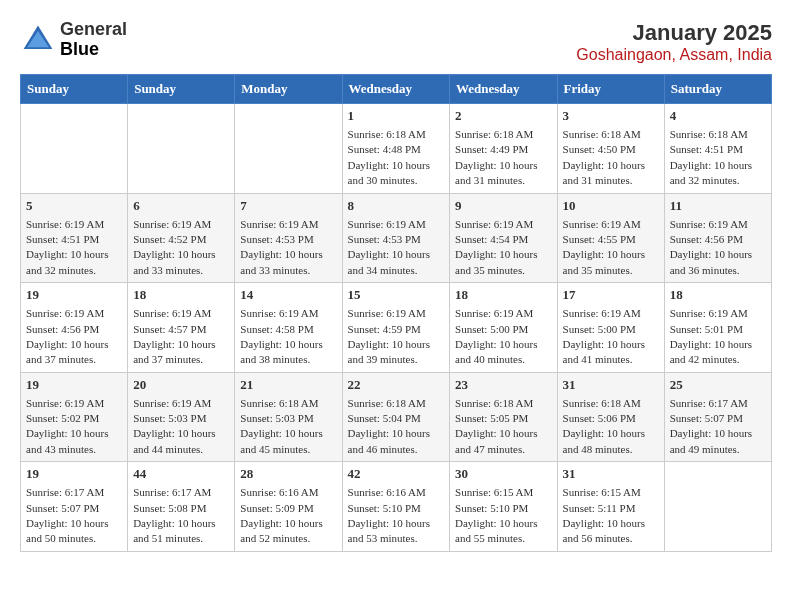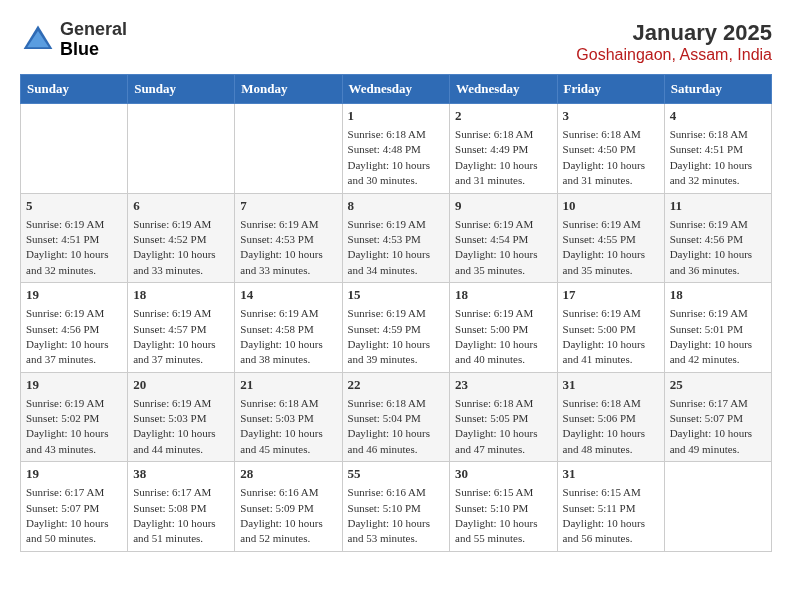--- a/index.html
+++ b/index.html
@@ -306,35 +306,35 @@
       </tr>
       <tr>
         <td>
           <span class="day-num">19</span>
           <div class="day-info" style="white-space: pre-line;">Sunrise: 6:17 AM
 Sunset: 5:07 PM
 Daylight: 10 hours
 and 50 minutes.</div>
         </td>
         <td>
-          <span class="day-num">38</span>
+          <span class="day-num">44</span>
           <div class="day-info" style="white-space: pre-line;">Sunrise: 6:17 AM
 Sunset: 5:08 PM
 Daylight: 10 hours
 and 51 minutes.</div>
         </td>
         <td>
           <span class="day-num">28</span>
           <div class="day-info" style="white-space: pre-line;">Sunrise: 6:16 AM
 Sunset: 5:09 PM
 Daylight: 10 hours
 and 52 minutes.</div>
         </td>
         <td>
-          <span class="day-num">55</span>
+          <span class="day-num">42</span>
           <div class="day-info" style="white-space: pre-line;">Sunrise: 6:16 AM
 Sunset: 5:10 PM
 Daylight: 10 hours
 and 53 minutes.</div>
         </td>
         <td>
           <span class="day-num">30</span>
           <div class="day-info" style="white-space: pre-line;">Sunrise: 6:15 AM
 Sunset: 5:10 PM
 Daylight: 10 hours

